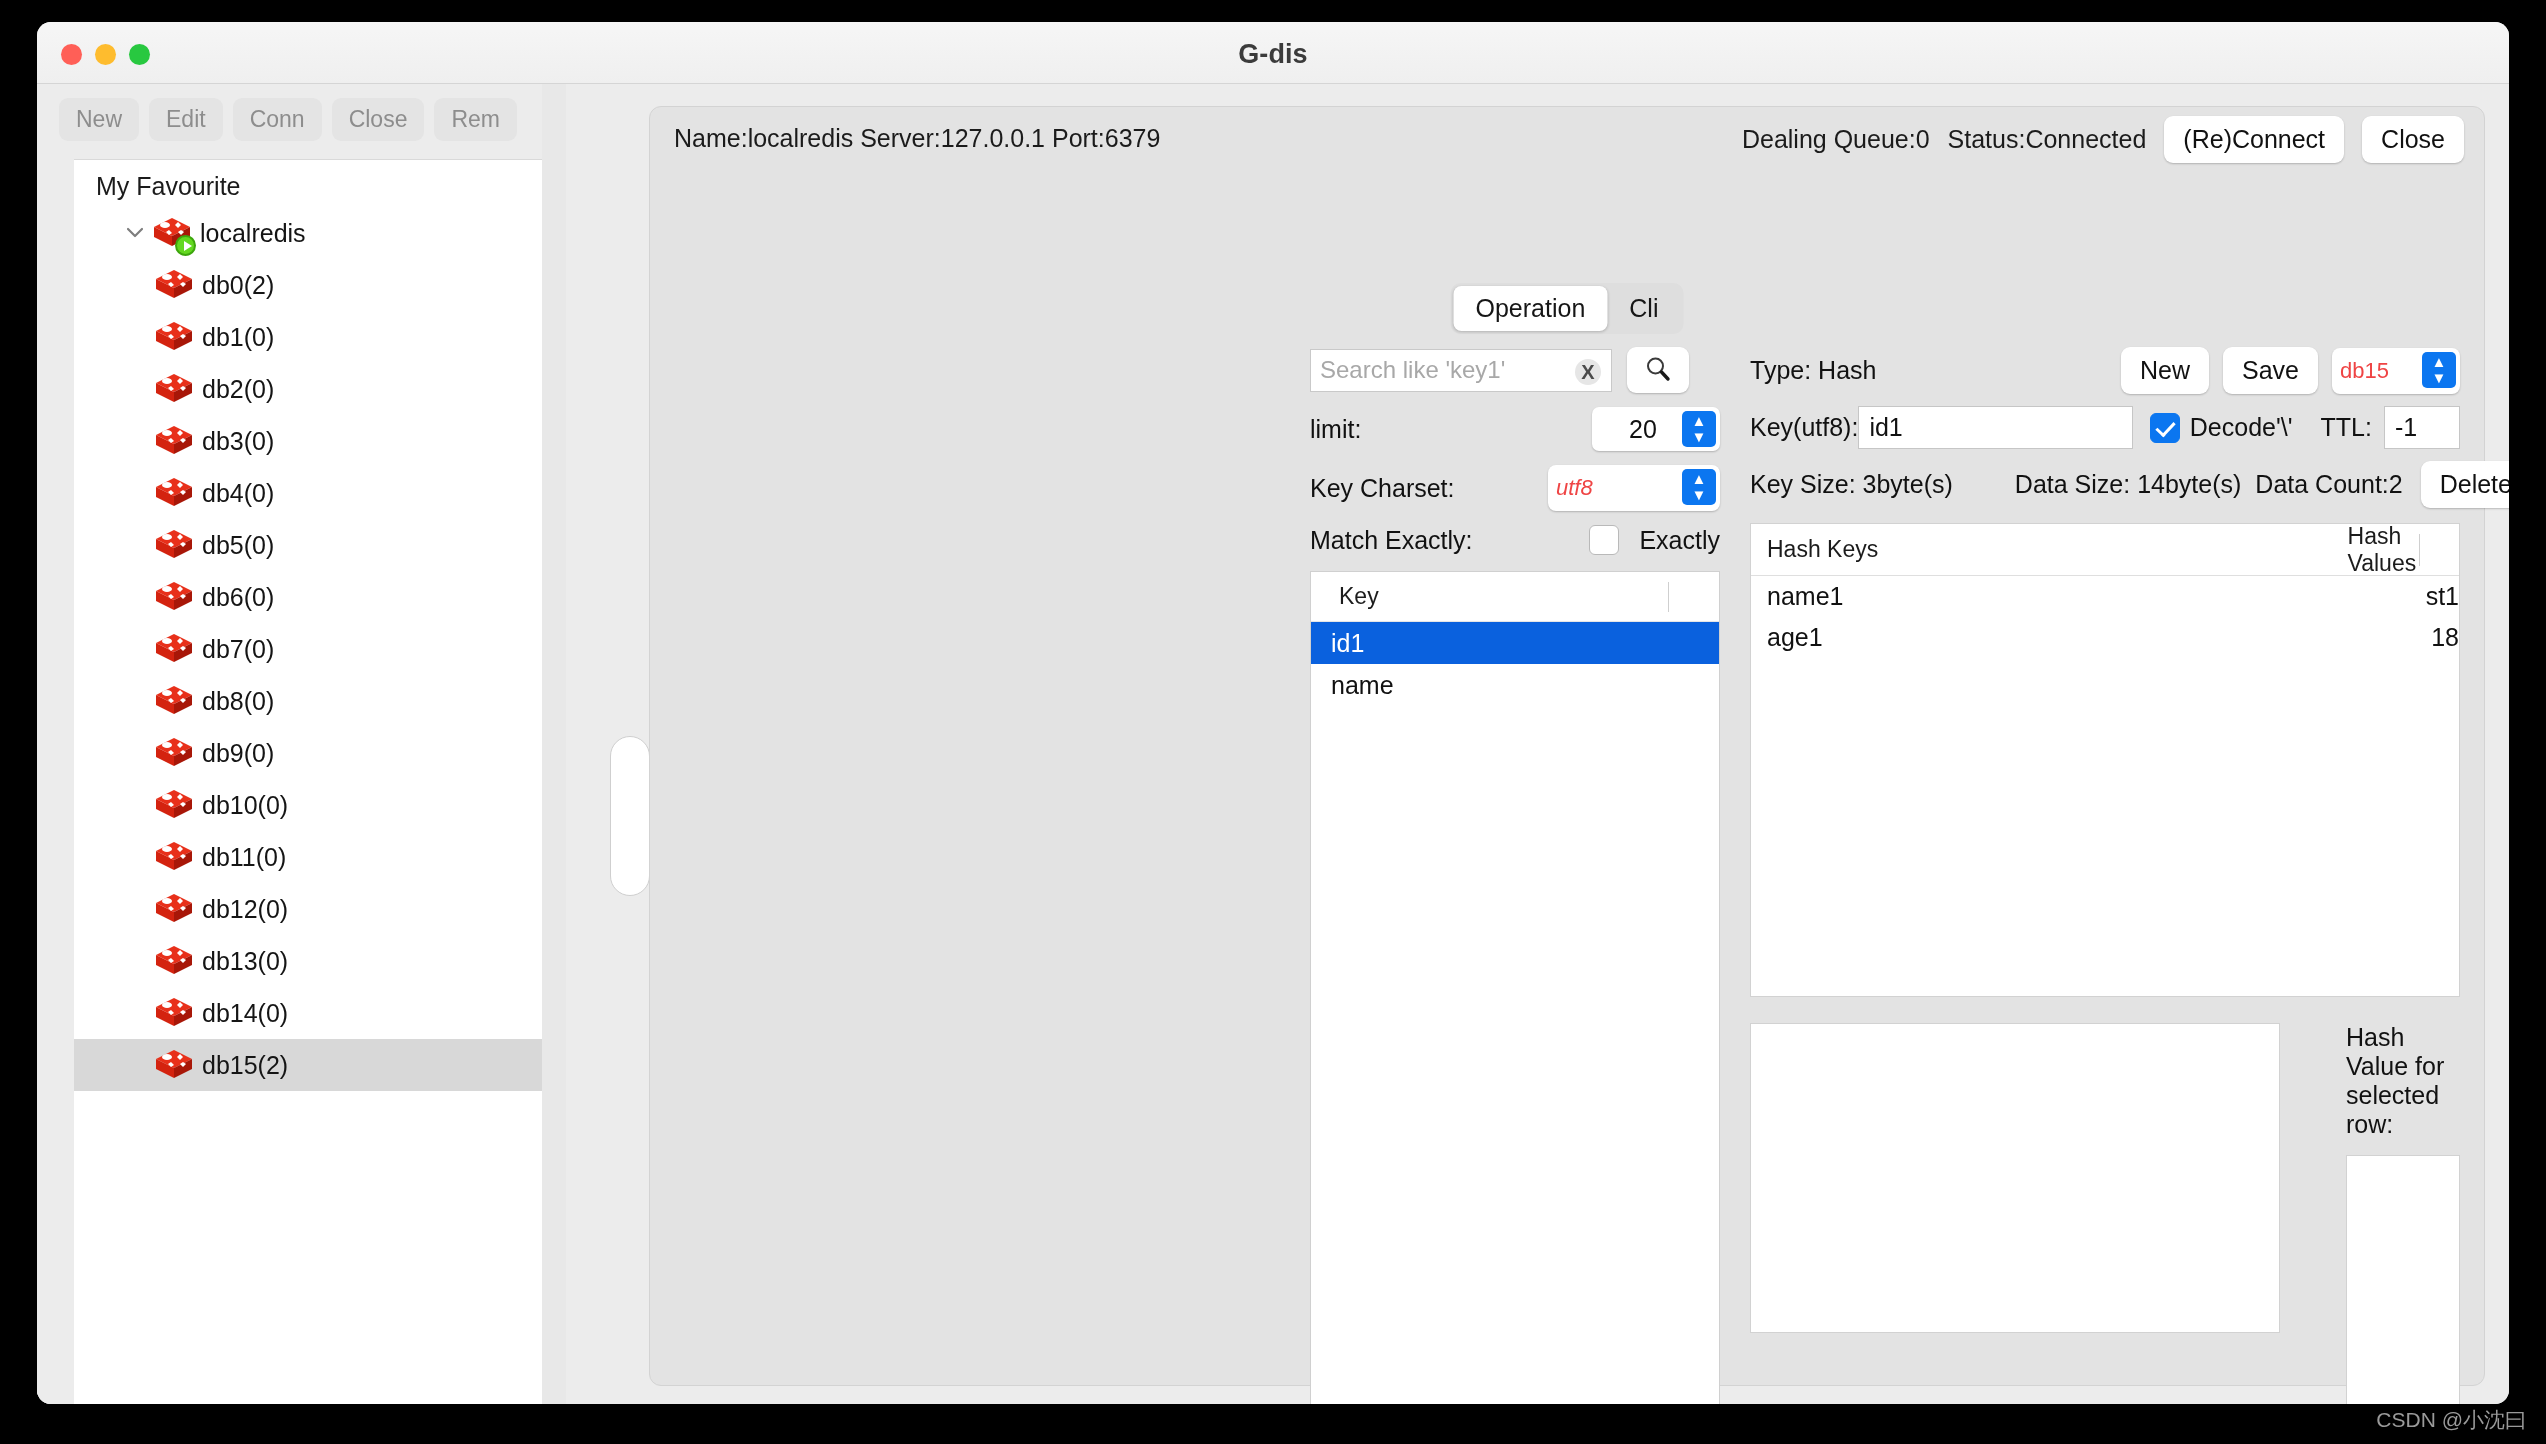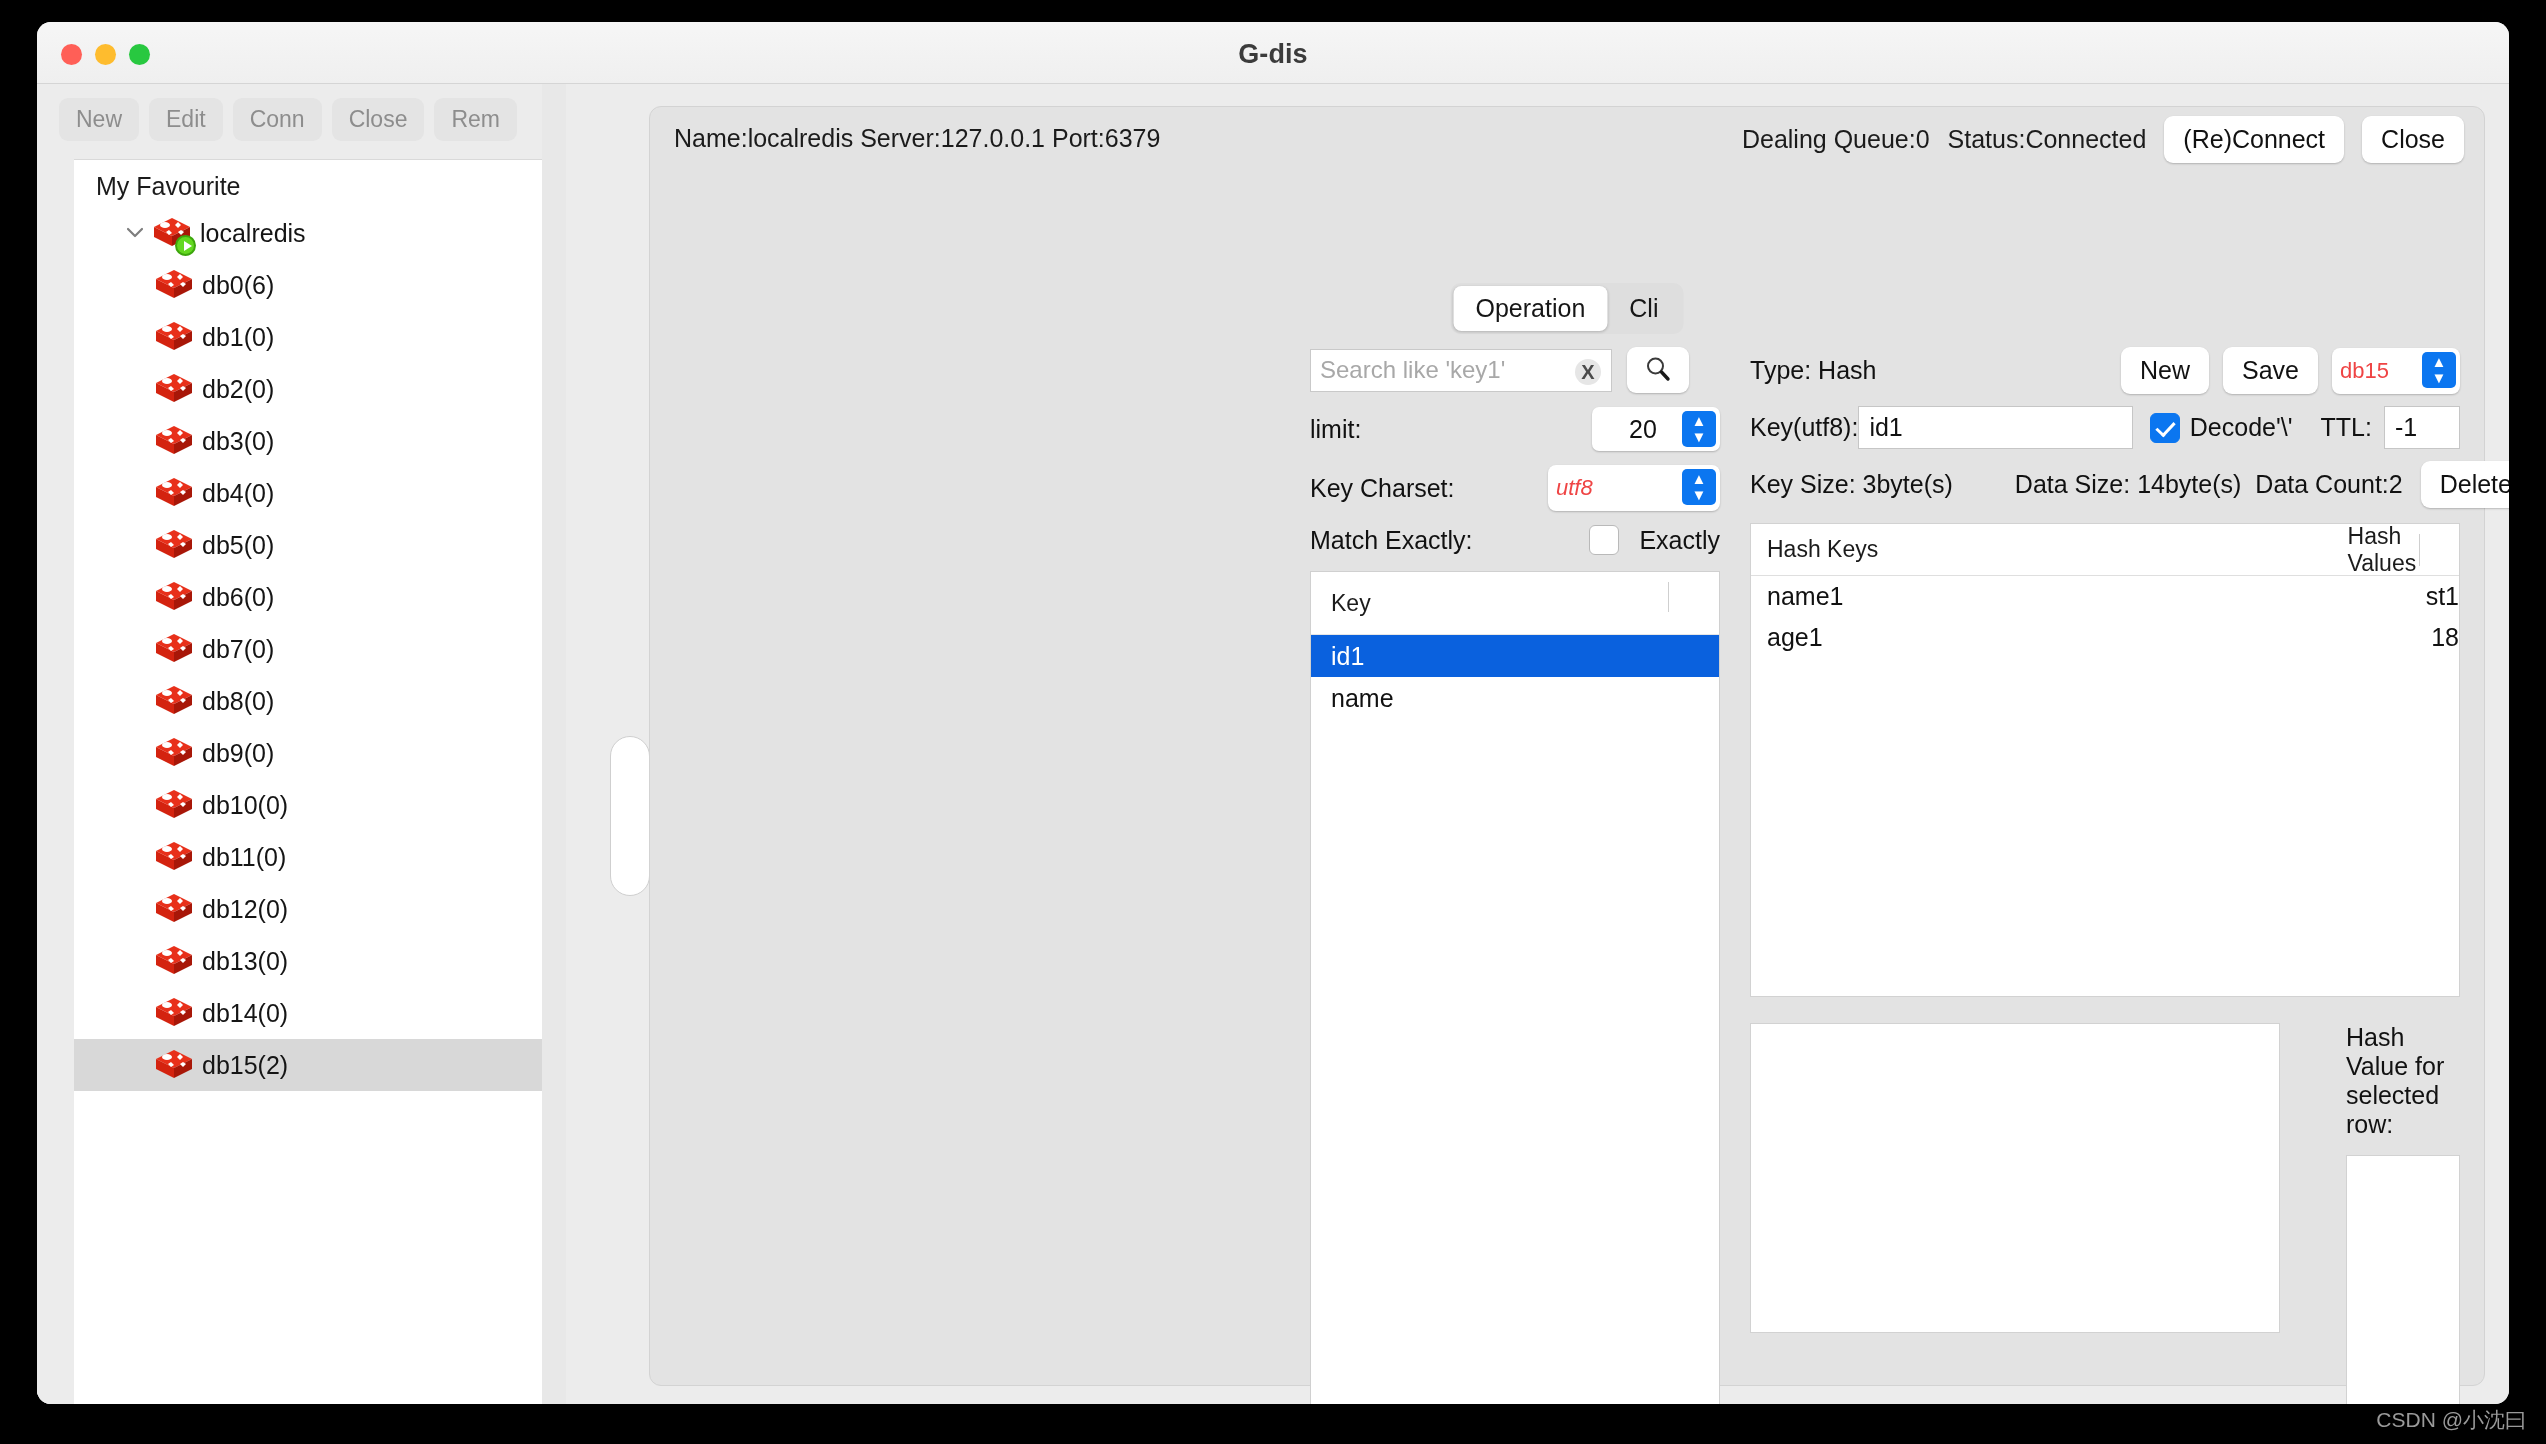--- a/index.html
+++ b/index.html
@@ -256,24 +256,24 @@
     transform: rotate(43deg);
   }
 
   #keylist {
     width: 410px; height: 842px;
     background: #ffffff;
     border: 1px solid #d0d0d0;
     overflow: hidden;
   }
   #keylist-head {
-    height: 63px;
+    height: 50px;
     display: flex; align-items: center;
     font-size: 23px; color: #1c1c1c;
-    padding-left: 20px;
+    padding-left: 28px;
     border-bottom: 1px solid #e6e6e6;
     position: relative;
   }
   #keylist-head::after {
     content: ""; position: absolute; right: 50px; top: 10px;
     width: 1px; height: 30px; background: #cfcfcf;
   }
   .key-row {
     height: 42px; display: flex; align-items: center;
     padding-left: 20px;
@@ -389,21 +389,21 @@
                 <svg width="40" height="34" viewBox="0 0 40 34">
   <polygon points="20,2 38,11 20,20 2,11" fill="#e8301a"></polygon>
   <polygon points="2,11 20,20 20,30 2,21" fill="#d4230f"></polygon>
   <polygon points="38,11 20,20 20,30 38,21" fill="#a81708"></polygon>
   <ellipse cx="13" cy="9" rx="5" ry="3" fill="#fff"></ellipse>
   <polygon points="26,6 29,9 26,12 23,9" fill="#fff"></polygon>
   <polygon points="17,14 20,17 17,19 14,16" fill="#fff"></polygon>
   <polygon points="29,14 32,16 29,19 26,16" fill="#fff"></polygon>
 </svg>
               </div>
-              <span>db0(6)</span>
+              <span>db0(2)</span>
             </div>
             <div class="tree-node child">
               <div class="redis-ico">
                 <svg width="40" height="34" viewBox="0 0 40 34">
   <polygon points="20,2 38,11 20,20 2,11" fill="#e8301a"></polygon>
   <polygon points="2,11 20,20 20,30 2,21" fill="#d4230f"></polygon>
   <polygon points="38,11 20,20 20,30 38,21" fill="#a81708"></polygon>
   <ellipse cx="13" cy="9" rx="5" ry="3" fill="#fff"></ellipse>
   <polygon points="26,6 29,9 26,12 23,9" fill="#fff"></polygon>
   <polygon points="17,14 20,17 17,19 14,16" fill="#fff"></polygon>

